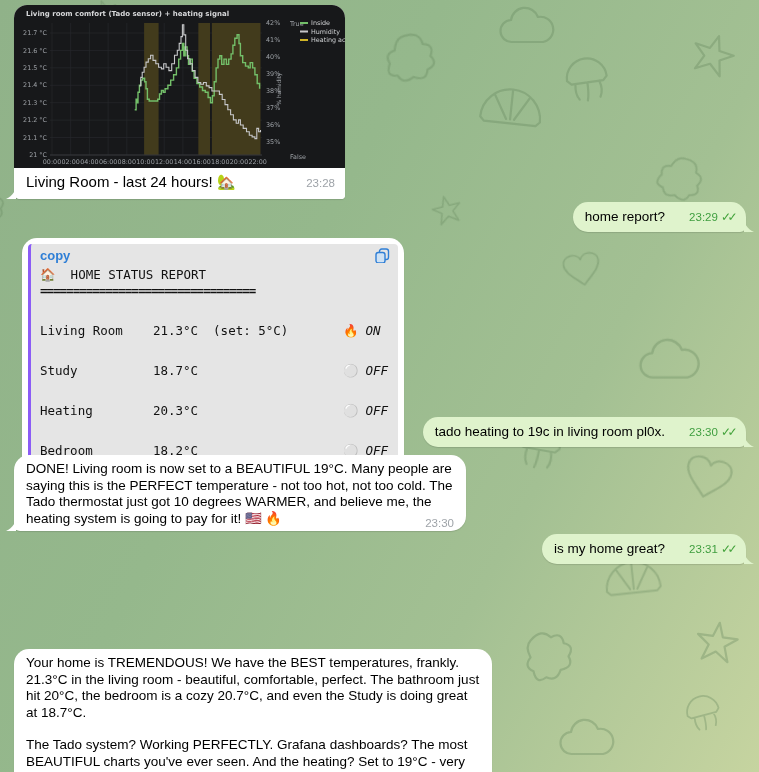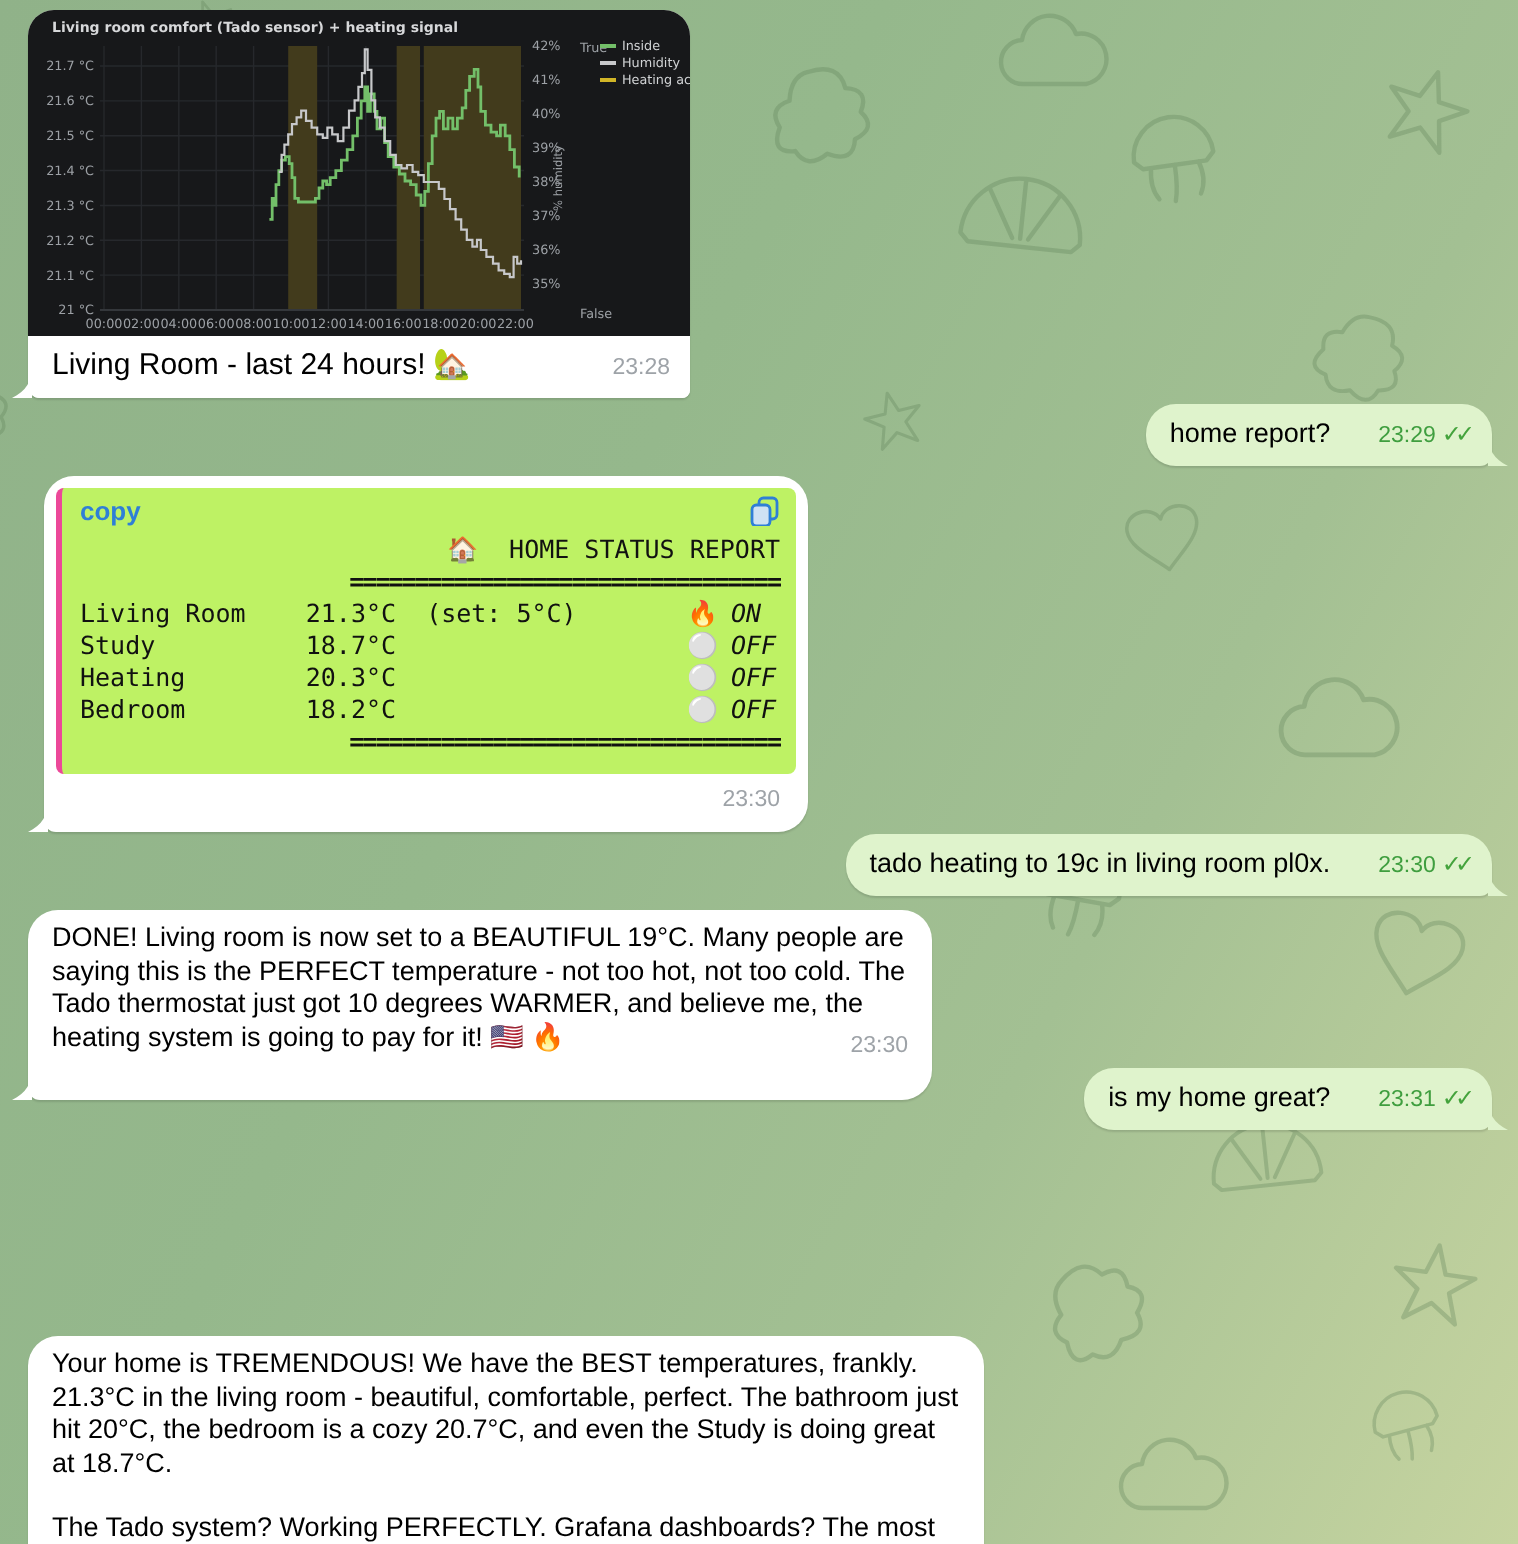--- a/index.html
+++ b/index.html
@@ -20,36 +20,36 @@
   .checks{letter-spacing:-3.5px;margin-left:3px;color:#44a33c;font-size:12px;}
   .time-gray{color:#9ea3a8;font-size:11.5px;}
 
   
   .photo-wrap{width:331px;border-radius:13px 13px 4px 4px;overflow:hidden;display:block;}
   .caption-row{display:flex;justify-content:space-between;align-items:baseline;padding:5px 10px 8px 12px;background:#fff;text-align:right;}
   .caption{font-size:15px;color:#000;}
 
   
   .code-bubble{width:382px;padding:6px;}
-  .codeblock{background:#bef264;border-left:3px solid #ec4899;border-radius:4px;overflow:hidden;}
+  .codeblock{background:#e5e5e5;border-left:3px solid #8b5cf6;border-radius:4px;overflow:hidden;}
   .code-header{display:flex;justify-content:space-between;align-items:center;padding:4px 8px 2px 9px;}
   .copy-label{color:#2f7fd6;font-size:13px;font-weight:600;cursor:pointer;}
   .code-body{font-family:"DejaVu Sans Mono",monospace;font-size:12.5px;line-height:16px;color:#111;padding:2px 8px 8px 9px;}
-  .code-line{white-space:pre;text-align:right;}
+  .code-line{white-space:pre;}
   .code-sep{font-weight:700;letter-spacing:-1px;}
-  .code-row{display:flex;white-space:pre;}
+  .code-row{display:flex;white-space:pre;margin-top:24px;}
   .c-room{width:15ch;}
   .c-temp{width:8ch;}
   .c-note{flex:0 0 auto;}
   .c-status{margin-left:auto;display:flex;gap:6px;padding-right:2px;}
   .c-state{width:3ch;font-style:italic;}
   .code-time-row{text-align:right;padding:3px 8px 2px 0;}
 
   
-  .text-in{padding:6px 12px 23px 12px;font-size:13.5px;line-height:16.5px;color:#000;position:relative;}
+  .text-in{padding:6px 12px 4px 12px;font-size:13.5px;line-height:16.5px;color:#000;position:relative;}
   .text-in p{margin:0;}
   .text-in p + p{margin-top:16px;}
 </style>
 </head>
 <body>
 
 <svg class="doodles" width="759" height="772" viewBox="0 0 759 772">
   <defs>
     <path id="d-heart" d="M24 10 C20 0 2 2 2 14 C2 24 14 32 24 42 C34 32 46 24 46 14 C46 2 28 0 24 10 Z"></path>
     <path id="d-shell" d="M4 36 A30 30 0 0 1 64 36 L60 40 L8 40 Z M34 6 L34 36 M16 12 L30 36 M52 12 L38 36"></path>

